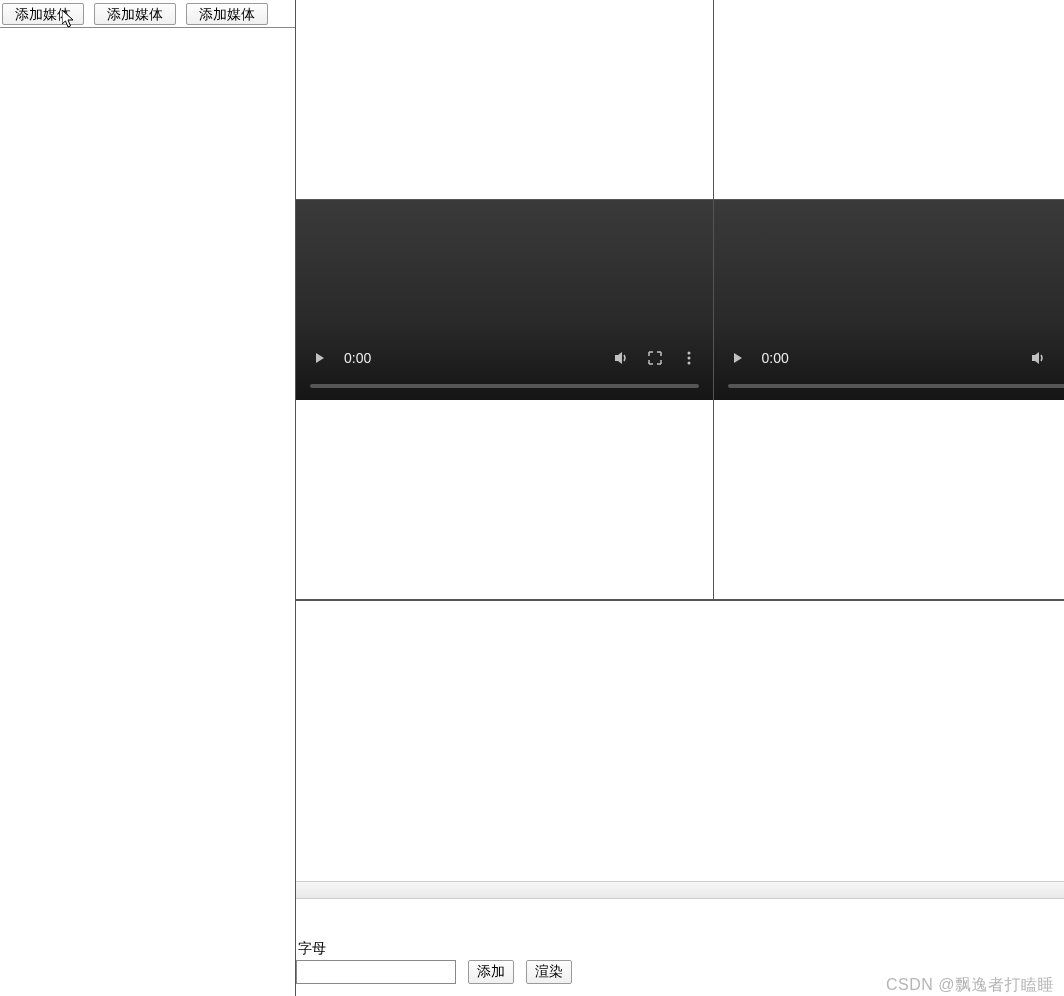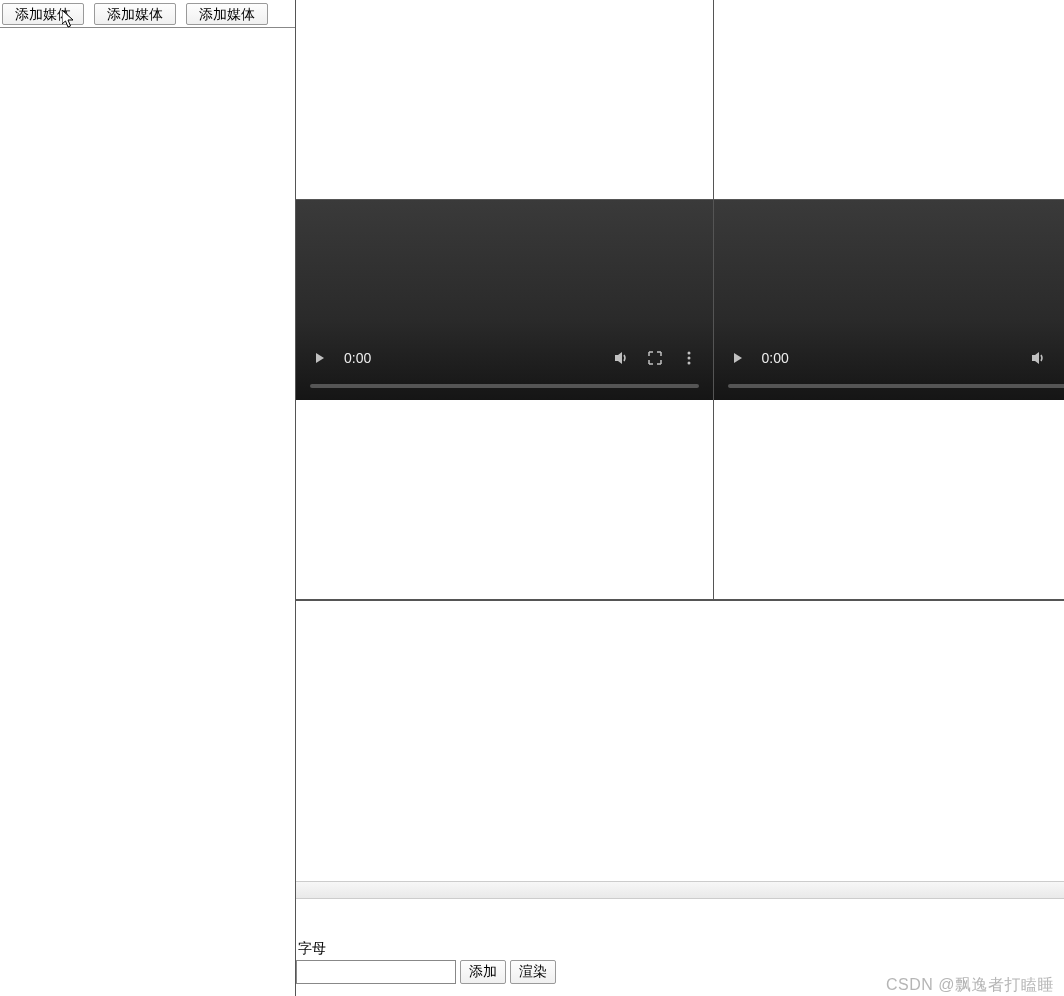--- a/index.html
+++ b/index.html
@@ -123,21 +123,21 @@
     }
     .form-label {
       font-size: 14px;
       padding: 2px 0 2px 2px;
       display: block;
       margin-top: 37px;
     }
     .form-controls {
       display: flex;
       align-items: center;
-      gap: 4px;
+      gap: 12px;
       padding: 0 0 2px 0;
     }
     .form-controls input[type="text"] {
       width: 160px;
       height: 24px;
       border: 1px solid #888;
       padding: 1px 4px;
       font-size: 14px;
     }
     .form-controls button {

